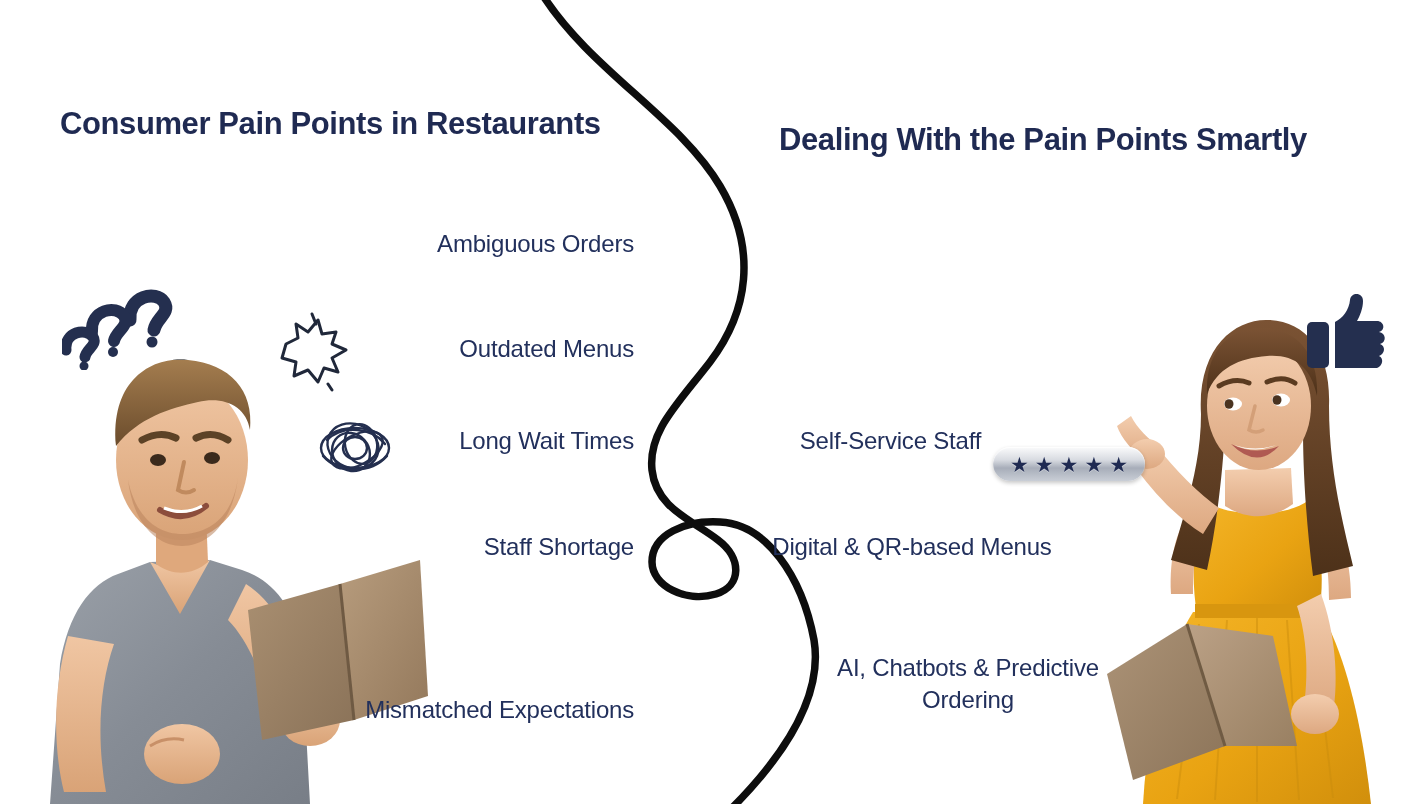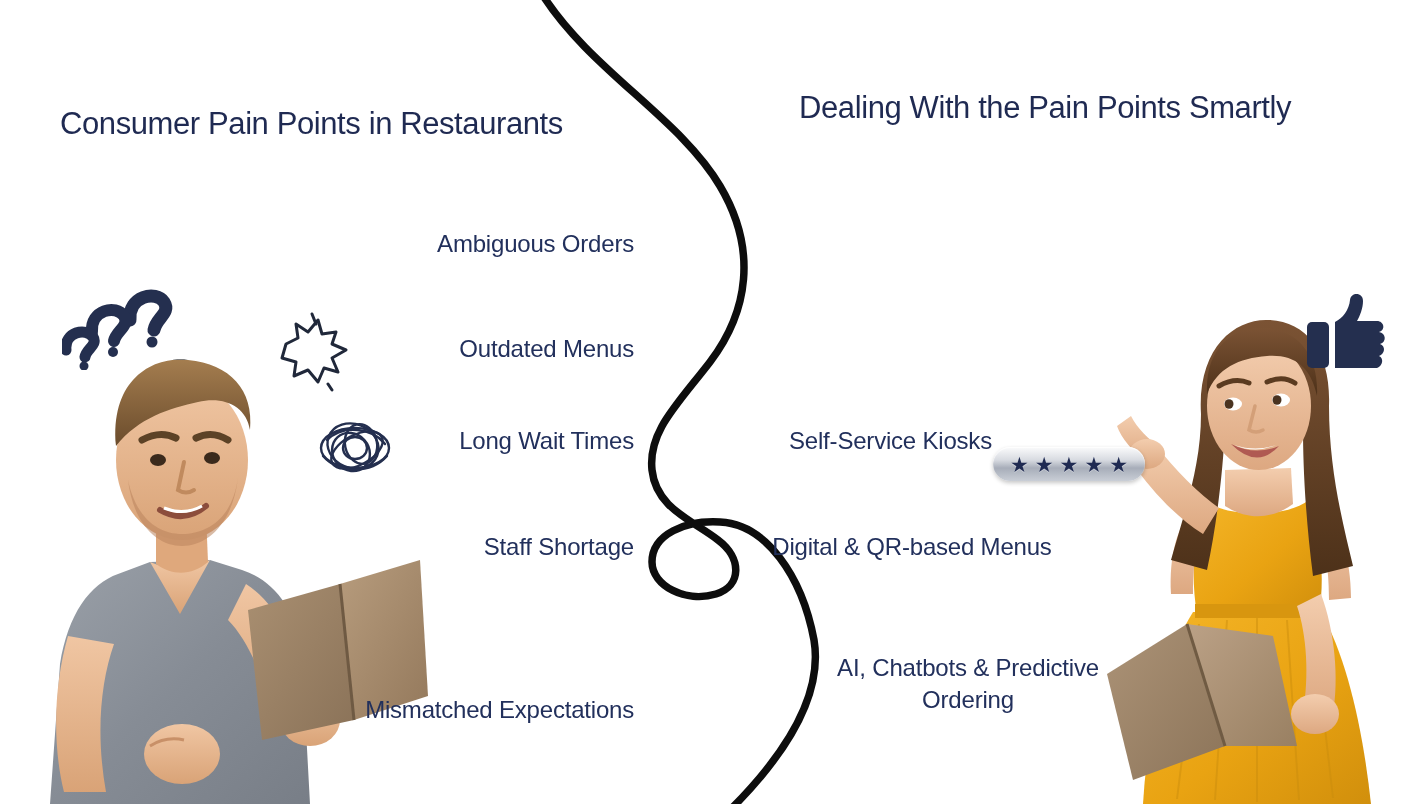--- a/index.html
+++ b/index.html
@@ -15,28 +15,28 @@
     position: relative;
     width: 1425px;
     height: 804px;
     background: #ffffff;
     overflow: hidden;
   }
 
   
   .heading {
     position: absolute;
-    font-weight: normal;
+    font-weight: bold;
     font-size: 31px;
     letter-spacing: -0.4px;
     color: #1f2a52;
     white-space: nowrap;
   }
   #heading-left  { left: 60px;  top: 106px; }
-  #heading-right { left: 779px; top: 90px; margin-left: 20px; }
+  #heading-right { left: 779px; top: 122px; }
 
   
   .item {
     position: absolute;
     font-size: 24px;
     color: #22305c;
     line-height: 1.32;
     letter-spacing: -0.2px;
     text-align: center;
   }
@@ -340,21 +340,21 @@
 
   <div class="col-left">
     <div class="item" id="l0">Ambiguous Orders</div>
     <div class="item" id="l1">Outdated Menus</div>
     <div class="item" id="l3">Staff Shortage</div>
     <div class="item" id="l2">Long Wait Times</div>
     <div class="item" id="l4">Mismatched Expectations</div>
   </div>
 
   <div class="col-right">
-    <div class="item" id="r2">Self-Service Kiosks</div>
+    <div class="item" id="r2">Self-Service Staff</div>
     <div class="item" id="r3">Digital &amp; QR-based Menus</div>
     <div class="item" id="r4">AI, Chatbots &amp; Predictive Ordering</div>
   </div>
 
   <div id="star-rating">
     <div class="pill">
       <span class="star">★</span>
       <span class="star">★</span>
       <span class="star">★</span>
       <span class="star">★</span>

